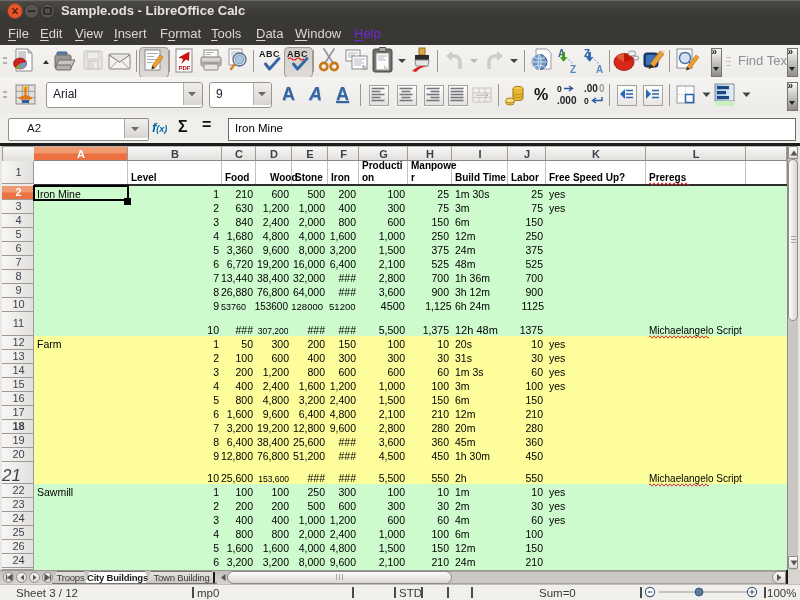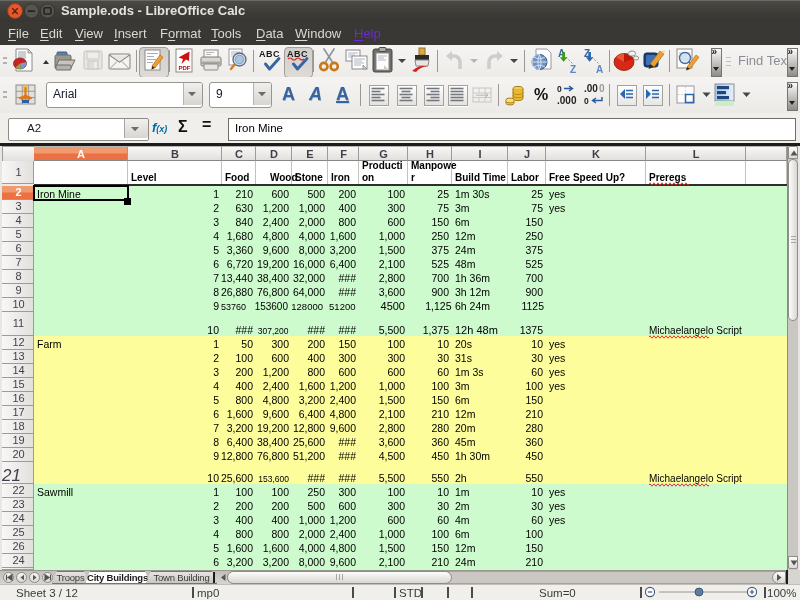--- a/index.html
+++ b/index.html
@@ -415,21 +415,21 @@
 <div class="tx" style="left:2px;top:350.0px;width:33px;text-align:center;font-size:11px;font-weight:normal;color:#3f3f4c;">13</div>
 <div class="ab" style="left:2px;top:364px;width:32px;height:14px;background:linear-gradient(90deg,#f8f7f6,#e2e0dd);border-bottom:1px solid #9e9b96;border-right:1px solid #9e9b96;box-sizing:border-box;"></div>
 <div class="tx" style="left:2px;top:364.0px;width:33px;text-align:center;font-size:11px;font-weight:normal;color:#3f3f4c;">14</div>
 <div class="ab" style="left:2px;top:378px;width:32px;height:14px;background:linear-gradient(90deg,#f8f7f6,#e2e0dd);border-bottom:1px solid #9e9b96;border-right:1px solid #9e9b96;box-sizing:border-box;"></div>
 <div class="tx" style="left:2px;top:378.0px;width:33px;text-align:center;font-size:11px;font-weight:normal;color:#3f3f4c;">15</div>
 <div class="ab" style="left:2px;top:392px;width:32px;height:14px;background:linear-gradient(90deg,#f8f7f6,#e2e0dd);border-bottom:1px solid #9e9b96;border-right:1px solid #9e9b96;box-sizing:border-box;"></div>
 <div class="tx" style="left:2px;top:392.0px;width:33px;text-align:center;font-size:11px;font-weight:normal;color:#3f3f4c;">16</div>
 <div class="ab" style="left:2px;top:406px;width:32px;height:14px;background:linear-gradient(90deg,#f8f7f6,#e2e0dd);border-bottom:1px solid #9e9b96;border-right:1px solid #9e9b96;box-sizing:border-box;"></div>
 <div class="tx" style="left:2px;top:406.0px;width:33px;text-align:center;font-size:11px;font-weight:normal;color:#3f3f4c;">17</div>
 <div class="ab" style="left:2px;top:420px;width:32px;height:14px;background:linear-gradient(90deg,#f8f7f6,#e2e0dd);border-bottom:1px solid #9e9b96;border-right:1px solid #9e9b96;box-sizing:border-box;"></div>
-<div class="tx" style="left:2px;top:420.0px;width:33px;text-align:center;font-size:11px;font-weight:normal;color:#3f3f4c;">18</div>
+<div class="tx" style="left:2px;top:420.0px;width:33px;text-align:center;font-size:11px;font-weight:bold;color:#3f3f4c;">18</div>
 <div class="ab" style="left:2px;top:434px;width:32px;height:14px;background:linear-gradient(90deg,#f8f7f6,#e2e0dd);border-bottom:1px solid #9e9b96;border-right:1px solid #9e9b96;box-sizing:border-box;"></div>
 <div class="tx" style="left:2px;top:434.0px;width:33px;text-align:center;font-size:11px;font-weight:normal;color:#3f3f4c;">19</div>
 <div class="ab" style="left:2px;top:448px;width:32px;height:14px;background:linear-gradient(90deg,#f8f7f6,#e2e0dd);border-bottom:1px solid #9e9b96;border-right:1px solid #9e9b96;box-sizing:border-box;"></div>
 <div class="tx" style="left:2px;top:448.0px;width:33px;text-align:center;font-size:11px;font-weight:normal;color:#3f3f4c;">20</div>
 <div class="ab" style="left:2px;top:462px;width:32px;height:22px;background:linear-gradient(90deg,#f8f7f6,#e2e0dd);border-bottom:1px solid #9e9b96;border-right:1px solid #9e9b96;box-sizing:border-box;"></div>
 <div class="tx" style="left:2px;top:466.0px;width:33px;text-align:left;font-size:17px;font-weight:normal;color:#3f3f4c;font-style:italic;">21</div>
 <div class="ab" style="left:2px;top:484px;width:32px;height:14px;background:linear-gradient(90deg,#f8f7f6,#e2e0dd);border-bottom:1px solid #9e9b96;border-right:1px solid #9e9b96;box-sizing:border-box;"></div>
 <div class="tx" style="left:2px;top:484.0px;width:33px;text-align:center;font-size:11px;font-weight:normal;color:#3f3f4c;">22</div>
 <div class="ab" style="left:2px;top:498px;width:32px;height:14px;background:linear-gradient(90deg,#f8f7f6,#e2e0dd);border-bottom:1px solid #9e9b96;border-right:1px solid #9e9b96;box-sizing:border-box;"></div>
 <div class="tx" style="left:2px;top:498.0px;width:33px;text-align:center;font-size:11px;font-weight:normal;color:#3f3f4c;">23</div>

